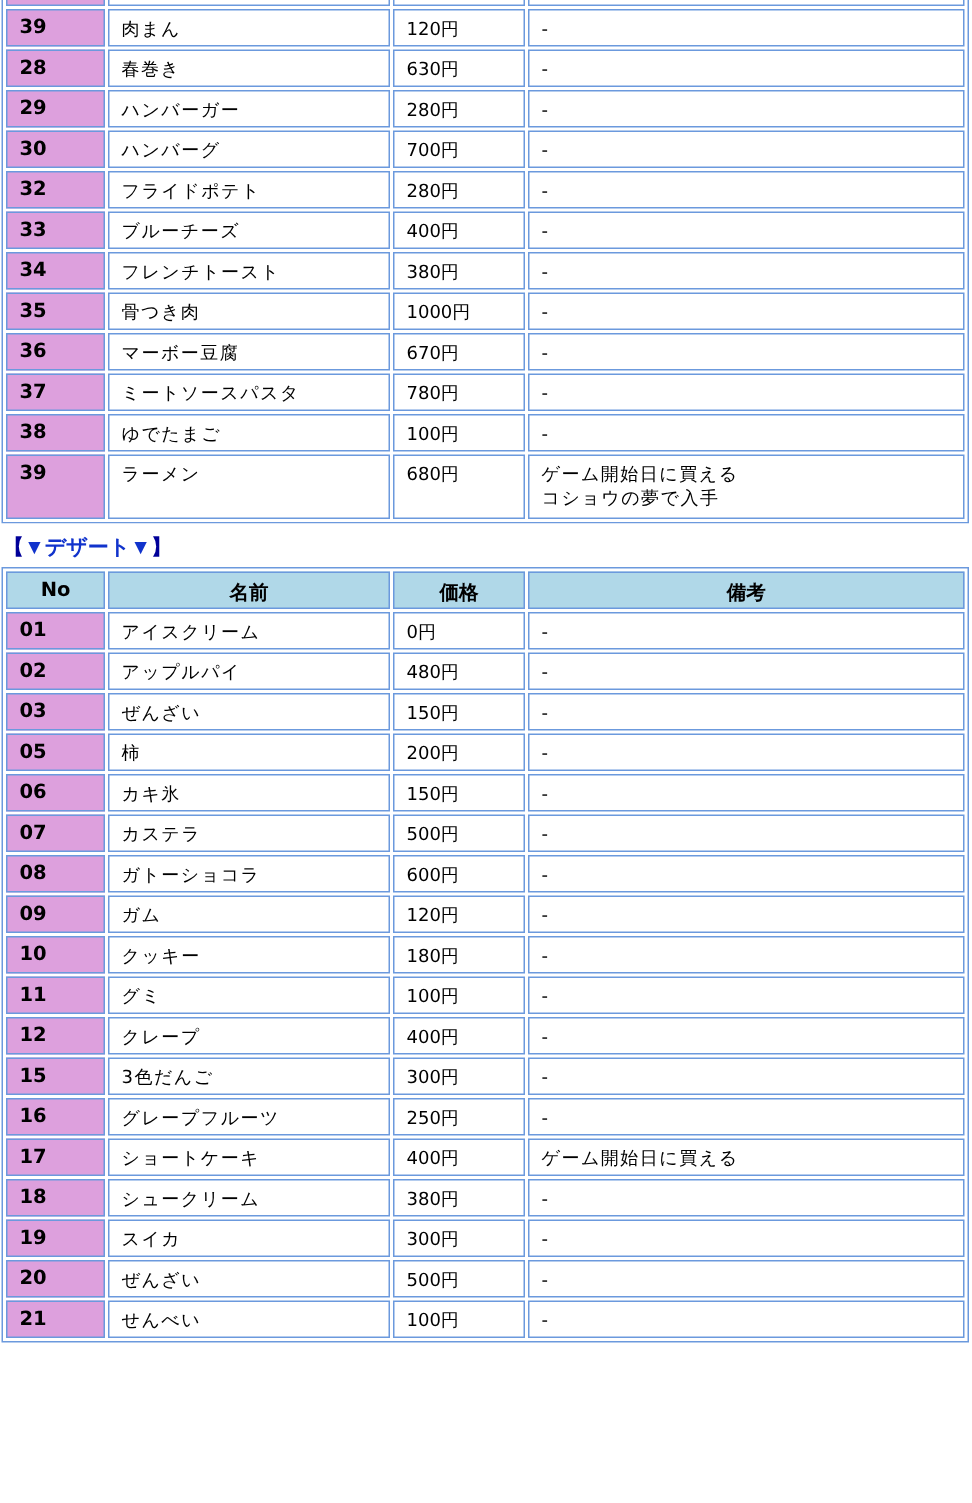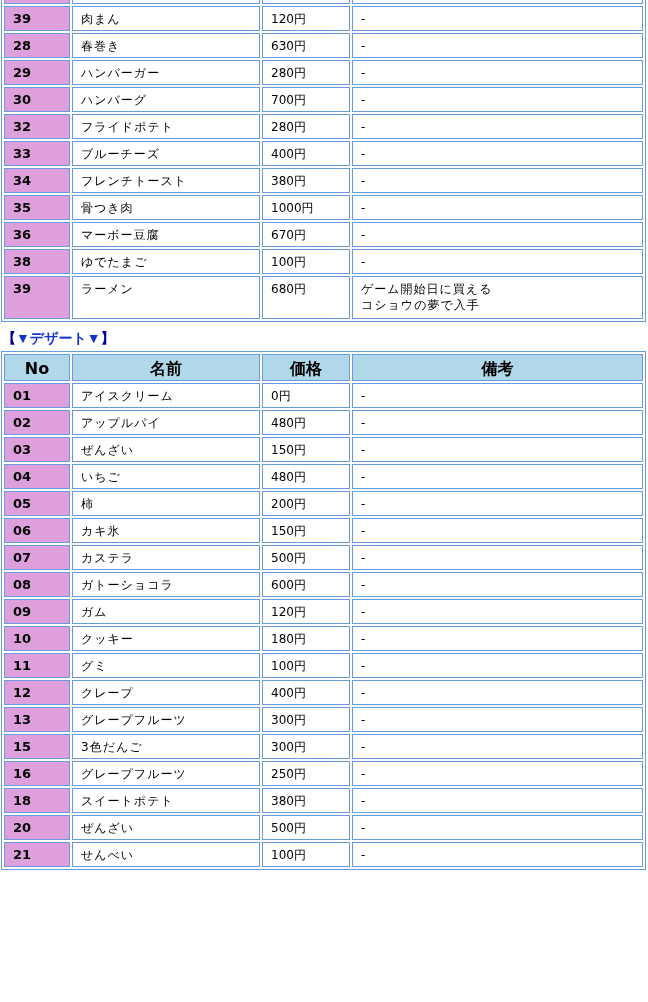--- a/index.html
+++ b/index.html
@@ -35,21 +35,21 @@
   col.c-price { width: 88px; }
   col.c-note  { width: auto; }
   th, td {
     border: 1px solid var(--border);
     overflow: hidden;
     vertical-align: top;
   }
   th {
     height: 25px;
     background: var(--header-bg);
-    font-size: 16px;
+    font-size: 13px;
     font-weight: bold;
     padding: 4px 0 0 0;
     text-align: center;
   }
   td {
     height: 25px;
     font-size: 12px;
     line-height: 16px;
     padding: 4px 4px 0 8px;
   }
@@ -139,20 +139,26 @@
         <tr>
         <td class="no">35</td>
         <td class="name">骨つき肉</td>
         <td class="price">1000円</td>
         <td class="note">-</td>
       </tr>
         <tr>
         <td class="no">36</td>
         <td class="name">マーボー豆腐</td>
         <td class="price">670円</td>
+        <td class="note">-</td>
+      </tr>
+        <tr>
+        <td class="no">37</td>
+        <td class="name">ミートソースパスタ</td>
+        <td class="price">780円</td>
         <td class="note">-</td>
       </tr>
         <tr>
         <td class="no">38</td>
         <td class="name">ゆでたまご</td>
         <td class="price">100円</td>
         <td class="note">-</td>
       </tr>
         <tr class="tall">
         <td class="no">39</td>
@@ -198,26 +204,20 @@
       <td class="price">480円</td>
       <td class="note">-</td>
     </tr>
       <tr>
       <td class="no">03</td>
       <td class="name">ぜんざい</td>
       <td class="price">150円</td>
       <td class="note">-</td>
     </tr>
       <tr>
-      <td class="no">04</td>
-      <td class="name">いちご</td>
-      <td class="price">480円</td>
-      <td class="note">-</td>
-    </tr>
-      <tr>
       <td class="no">05</td>
       <td class="name">柿</td>
       <td class="price">200円</td>
       <td class="note">-</td>
     </tr>
       <tr>
       <td class="no">06</td>
       <td class="name">カキ氷</td>
       <td class="price">150円</td>
       <td class="note">-</td>
@@ -252,41 +252,47 @@
       <td class="price">100円</td>
       <td class="note">-</td>
     </tr>
       <tr>
       <td class="no">12</td>
       <td class="name">クレープ</td>
       <td class="price">400円</td>
       <td class="note">-</td>
     </tr>
       <tr>
-      <td class="no">13</td>
-      <td class="name">グレープフルーツ</td>
-      <td class="price">300円</td>
-      <td class="note">-</td>
-    </tr>
-      <tr>
       <td class="no">15</td>
       <td class="name">3色だんご</td>
       <td class="price">300円</td>
       <td class="note">-</td>
     </tr>
       <tr>
       <td class="no">16</td>
       <td class="name">グレープフルーツ</td>
       <td class="price">250円</td>
       <td class="note">-</td>
     </tr>
       <tr>
+      <td class="no">17</td>
+      <td class="name">ショートケーキ</td>
+      <td class="price">400円</td>
+      <td class="note">ゲーム開始日に買える</td>
+    </tr>
+      <tr>
       <td class="no">18</td>
-      <td class="name">スイートポテト</td>
+      <td class="name">シュークリーム</td>
       <td class="price">380円</td>
+      <td class="note">-</td>
+    </tr>
+      <tr>
+      <td class="no">19</td>
+      <td class="name">スイカ</td>
+      <td class="price">300円</td>
       <td class="note">-</td>
     </tr>
       <tr>
       <td class="no">20</td>
       <td class="name">ぜんざい</td>
       <td class="price">500円</td>
       <td class="note">-</td>
     </tr>
       <tr>
       <td class="no">21</td>

